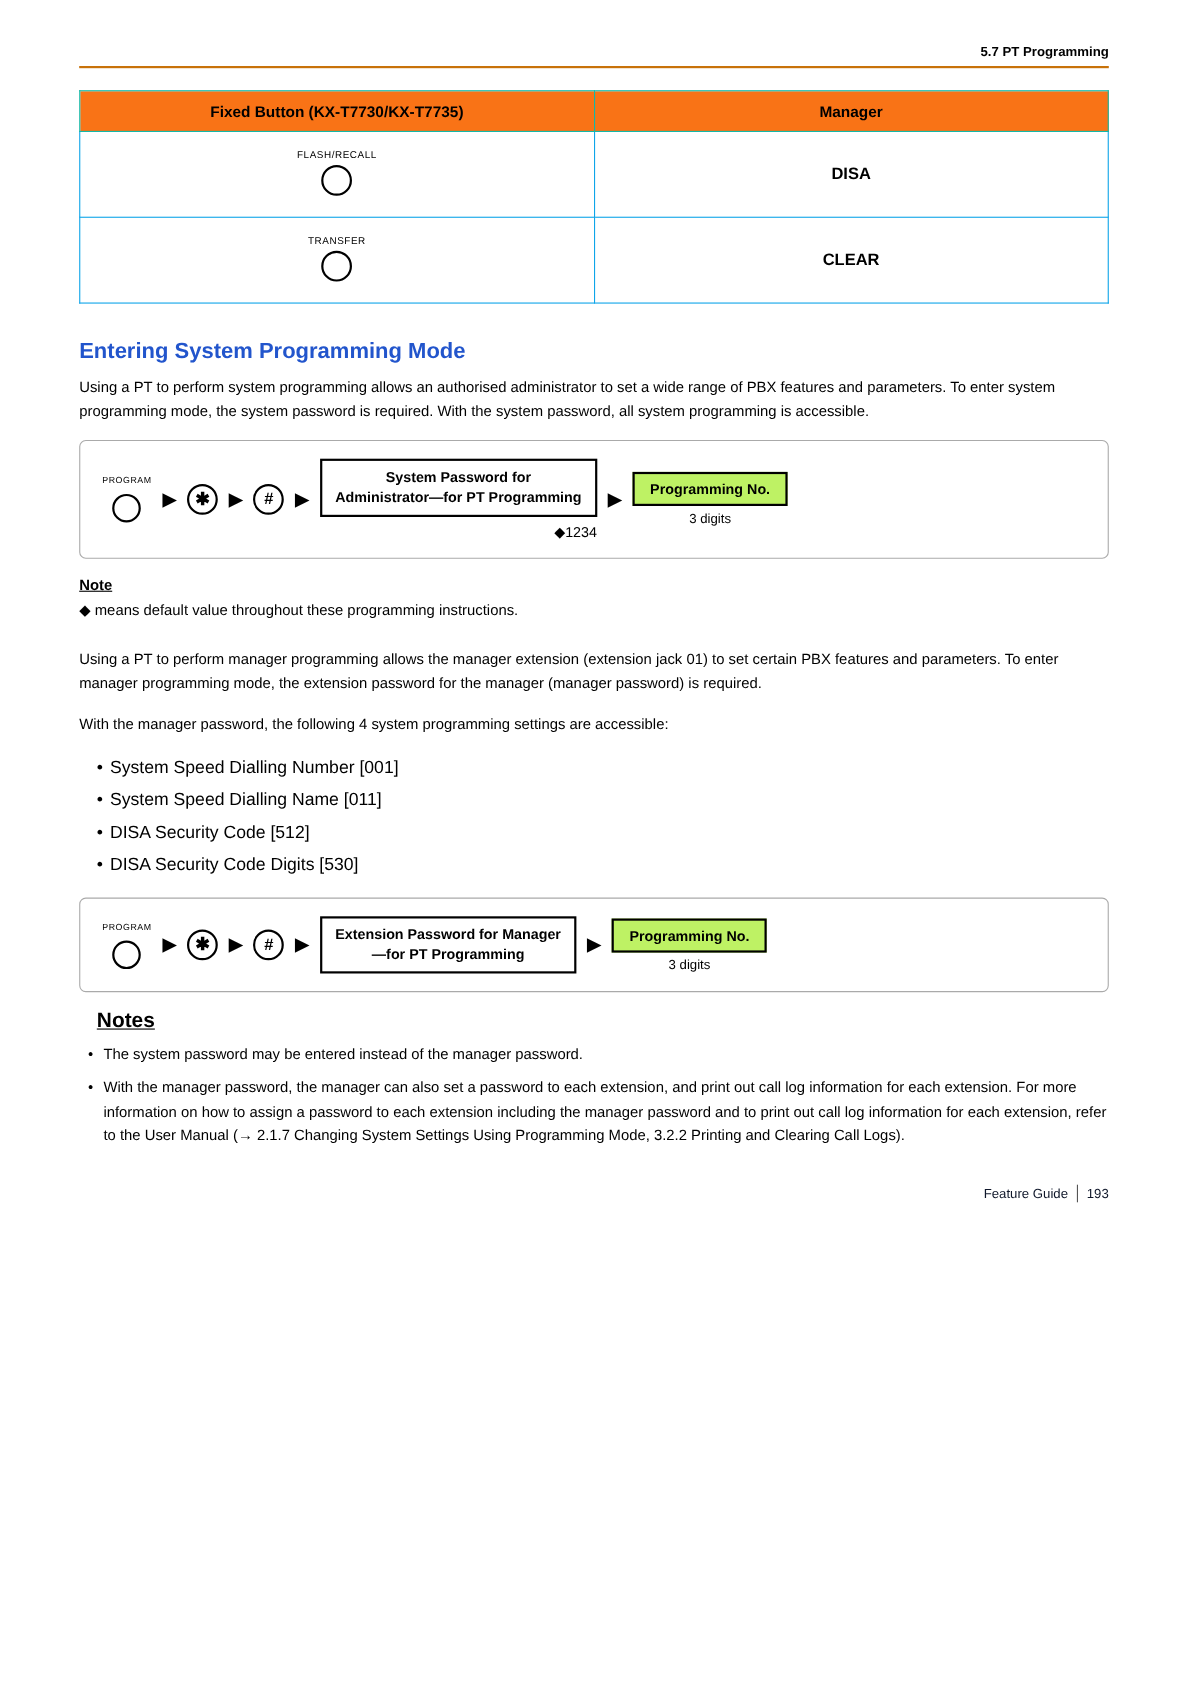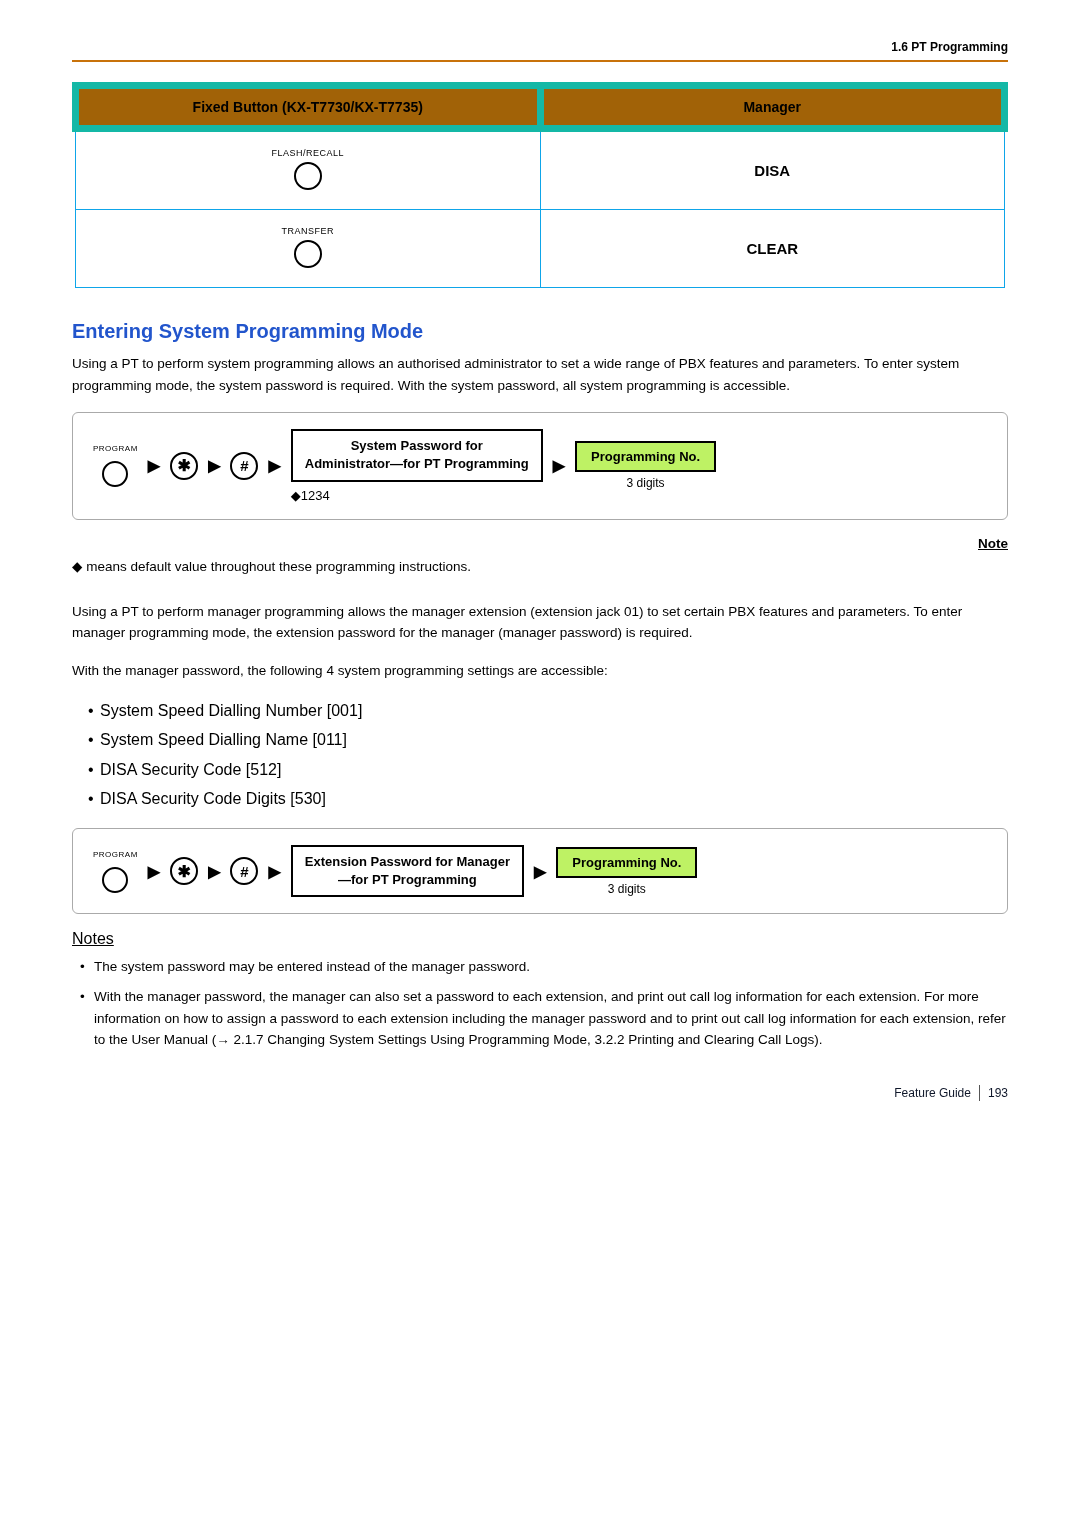--- a/index.html
+++ b/index.html
@@ -36,26 +36,26 @@
 
     
     .button-table {
       width: 100%;
       border-collapse: collapse;
       margin-bottom: 32px;
       border: 1px solid #999;
     }
 
     .button-table th {
-      border: 7px solid #14b8a6;
+      border: 1px solid #14b8a6;
       padding: 10px 16px;
       text-align: center;
       font-weight: bold;
       font-size: 14px;
-      background: #a16207;
+      background: #f97316;
     }
 
     .button-table td {
       border: 1px solid #0ea5e9;
       padding: 16px 20px;
       text-align: center;
       vertical-align: middle;
     }
 
     .button-table td:first-child {
@@ -195,21 +195,20 @@
     
     .note-section {
       margin-bottom: 24px;
     }
 
     .note-heading {
       font-weight: bold;
       font-size: 13.5px;
       margin-bottom: 6px;
       text-decoration: underline;
-      text-align: right;
     }
 
     .note-text {
       font-size: 13.5px;
       line-height: 1.5;
     }
 
     
     .bullet-list {
       list-style: none;
@@ -231,24 +230,25 @@
       left: 0;
     }
 
     
     .notes-section {
       margin-top: 10px;
       margin-bottom: 20px;
     }
 
     .notes-heading {
-      font-weight: normal;
-      font-size: 16px;
+      font-weight: bold;
+      font-size: 19px;
       text-decoration: underline;
       margin-bottom: 8px;
+      margin-left: 16px;
     }
 
     .notes-list {
       list-style: none;
       margin-left: 8px;
     }
 
     .notes-list li {
       font-size: 13.5px;
       line-height: 1.6;
@@ -278,30 +278,30 @@
     .footer-divider {
       width: 1px;
       height: 16px;
       background: #555;
       display: inline-block;
     }
 
     .flow-middle {
       display: flex;
       flex-direction: column;
-      align-items: flex-start;
+      align-items: flex-end;
     }
   </style>
 </head>
 <body>
 
 <div class="page">
 
   <div class="page-header">
-    <span class="page-header-text">1.6 PT Programming</span>
+    <span class="page-header-text">5.7 PT Programming</span>
   </div>
 
   <table class="button-table">
     <thead>
       <tr>
         <th>Fixed Button (KX-T7730/KX-T7735)</th>
         <th>Manager</th>
       </tr>
     </thead>
     <tbody>

